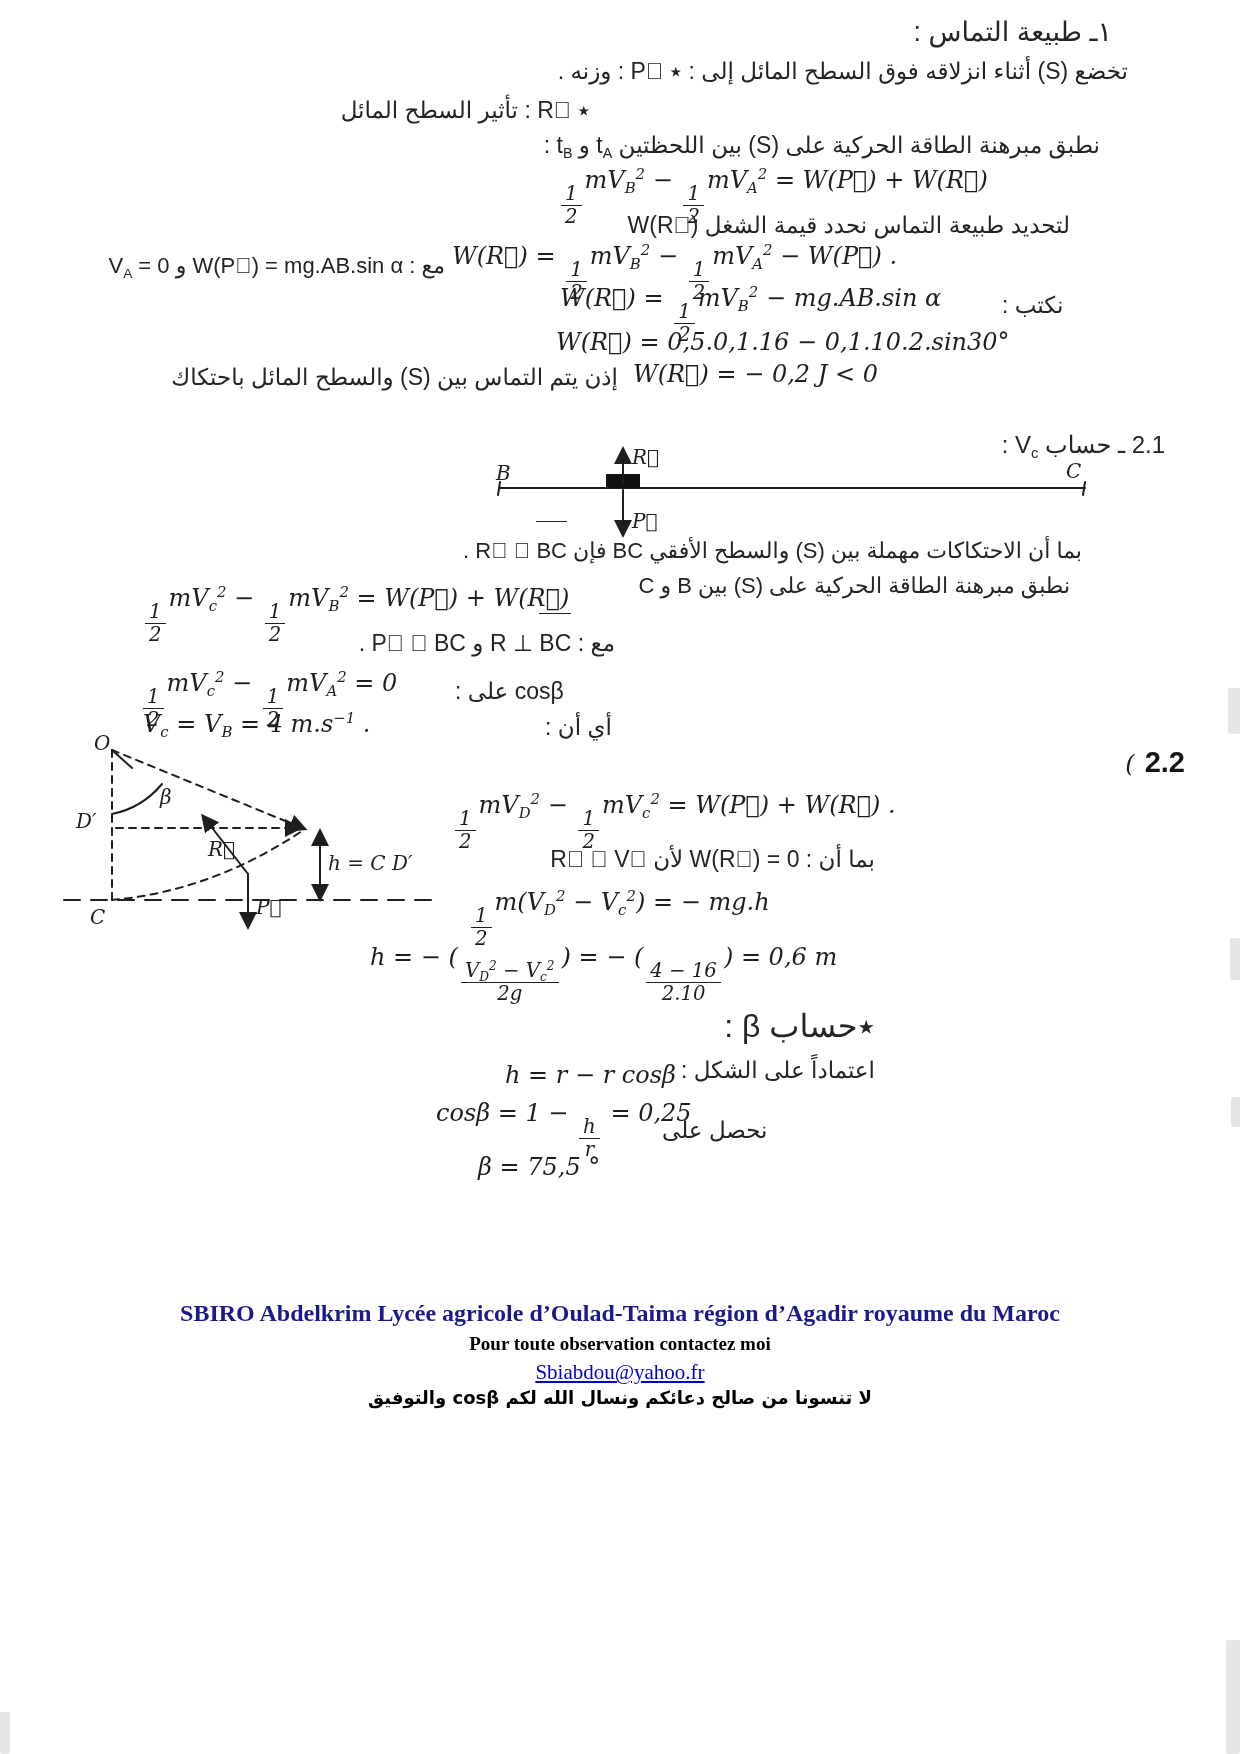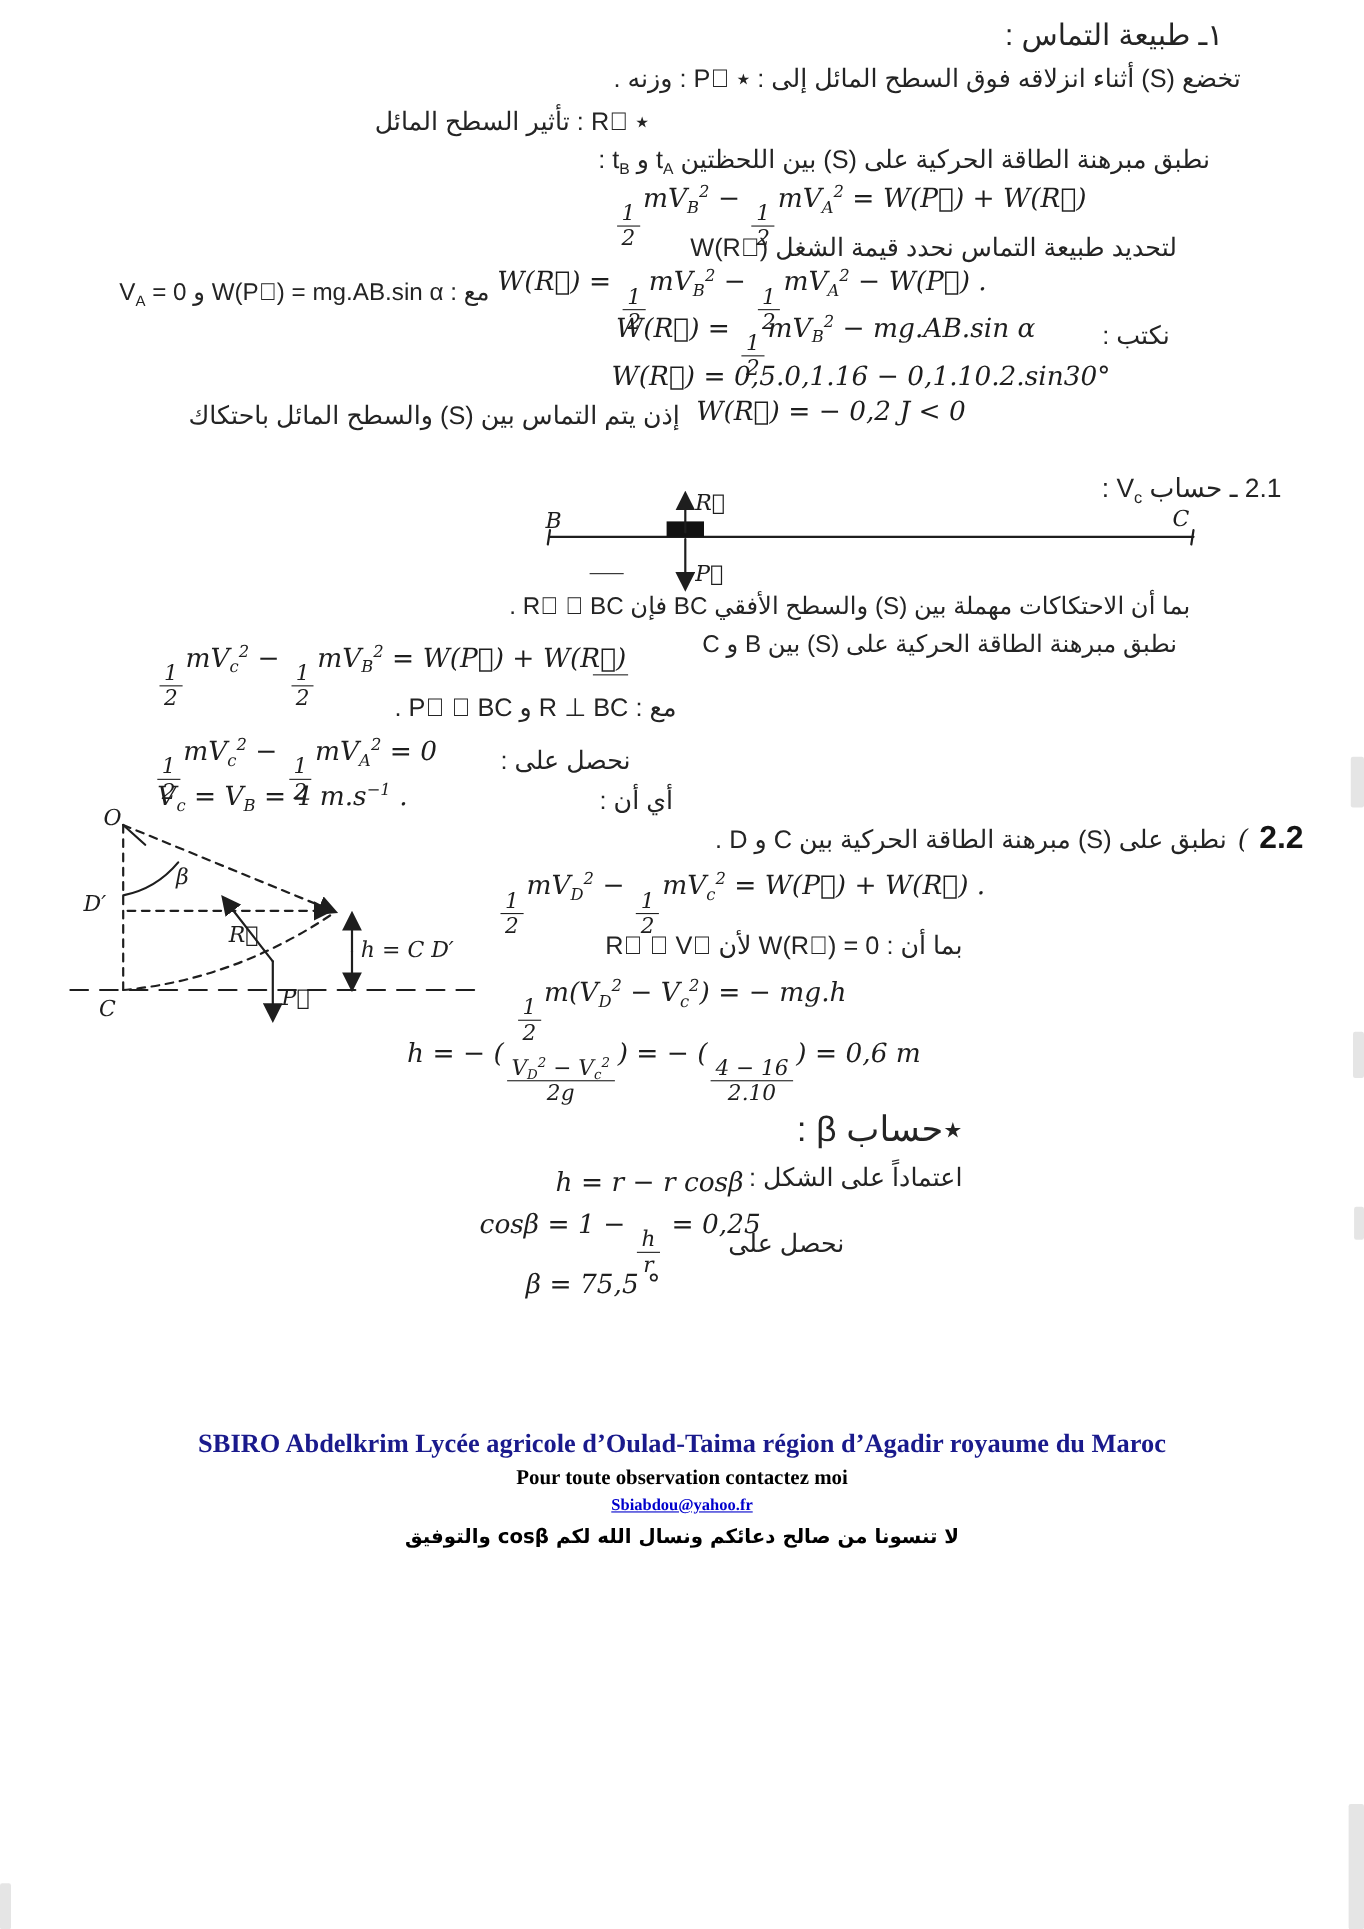--- a/index.html
+++ b/index.html
@@ -19,22 +19,22 @@
   .frac .fn{border-bottom:1.6px solid currentColor;padding:0 4px 1px}
   .frac .fd{padding-top:1px}
   .ov{border-top:1.6px solid currentColor;padding-top:16px}
   .marker{font-family:Liberation Sans, sans-serif;font-weight:bold;font-size:29px;color:#151515}
   .fig{position:absolute}
   .st{stroke:#1e1e1e;stroke-width:2;fill:none;stroke-linecap:round}
   .dash{stroke-dasharray:7,6}
   svg text{font-family:"DejaVu Serif",serif;font-style:italic;fill:#1e1e1e;font-size:20px}
   .footer-line{position:absolute;left:0;width:100%;text-align:center;
                font-family:"Liberation Serif",serif;font-weight:bold;white-space:nowrap}
-  .email{color:var(--footer-link,#0000cc);font-weight:bold;text-decoration:underline;
-         font-size:15px;font-family:"Liberation Serif",serif}
+  .email{color:var(--footer-link,#0000cc);font-weight:normal;text-decoration:underline;
+         font-size:21px;font-family:"Liberation Serif",serif}
   .smudge{position:absolute;background:#dedede;border-radius:2px;opacity:.8}
 </style>
 </head>
 <body>
 
 <div class="hw ar" style="top:16px;right:128px;font-size:27px">١ـ طبيعة التماس :</div>
 
 <div class="hw ar" style="top:57px;right:112px">تخضع (S) أثناء انزلاقه فوق السطح المائل إلى : ٭ P⃗ : وزنه .</div>
 
 <div class="hw ar" style="top:96px;right:650px">٭ R⃗ : تأثير السطح المائل</div>
@@ -108,29 +108,28 @@
 
 <div class="hw ar" style="top:629px;right:625px">مع :  R ⊥ <span class="ov">BC</span>  و  P⃗ ⊥ BC .</div>
 
 <div class="hw eq eq24" style="top:668px;left:140px"><span class="frac">
       <span class="fn">1</span>
       <span class="fd">2</span>
     </span>mV<sub>c</sub><sup>2</sup> − <span class="frac">
       <span class="fn">1</span>
       <span class="fd">2</span>
     </span>mV<sub>A</sub><sup>2</sup> = 0</div>
-<div class="hw ar" style="top:677px;left:455px">نحصل على :</div>
+<div class="hw ar" style="top:677px;left:455px">cosβ على :</div>
 
 <div class="hw eq eq24" style="top:709px;left:143px">V<sub>c</sub> = V<sub>B</sub> = 4 m.s<sup>−1</sup> .</div>
 <div class="hw ar" style="top:713px;left:545px">أي أن :</div>
 
 <div class="hw" style="top:744px;right:55px;display:flex;flex-direction:row-reverse;gap:10px;align-items:baseline">
   <span class="marker">2.2</span>
   <span class="eq" style="font-size:24px">(</span>
-  <span class="ar">نطبق على (S) مبرهنة الطاقة الحركية بين C و D .</span>
 </div>
 
 <svg class="fig" style="left:62px;top:728px" width="380" height="264">
   <defs>
     <marker id="ah2" markerWidth="9" markerHeight="9" refX="5" refY="4.5" orient="auto">
       <path d="M0,0 L9,4.5 L0,9 z" fill="#1e1e1e"></path>
     </marker>
   </defs>
   <line class="st dash" x1="50" y1="22" x2="50" y2="172"></line>
   <line class="st" x1="50" y1="22" x2="70" y2="40"></line>

